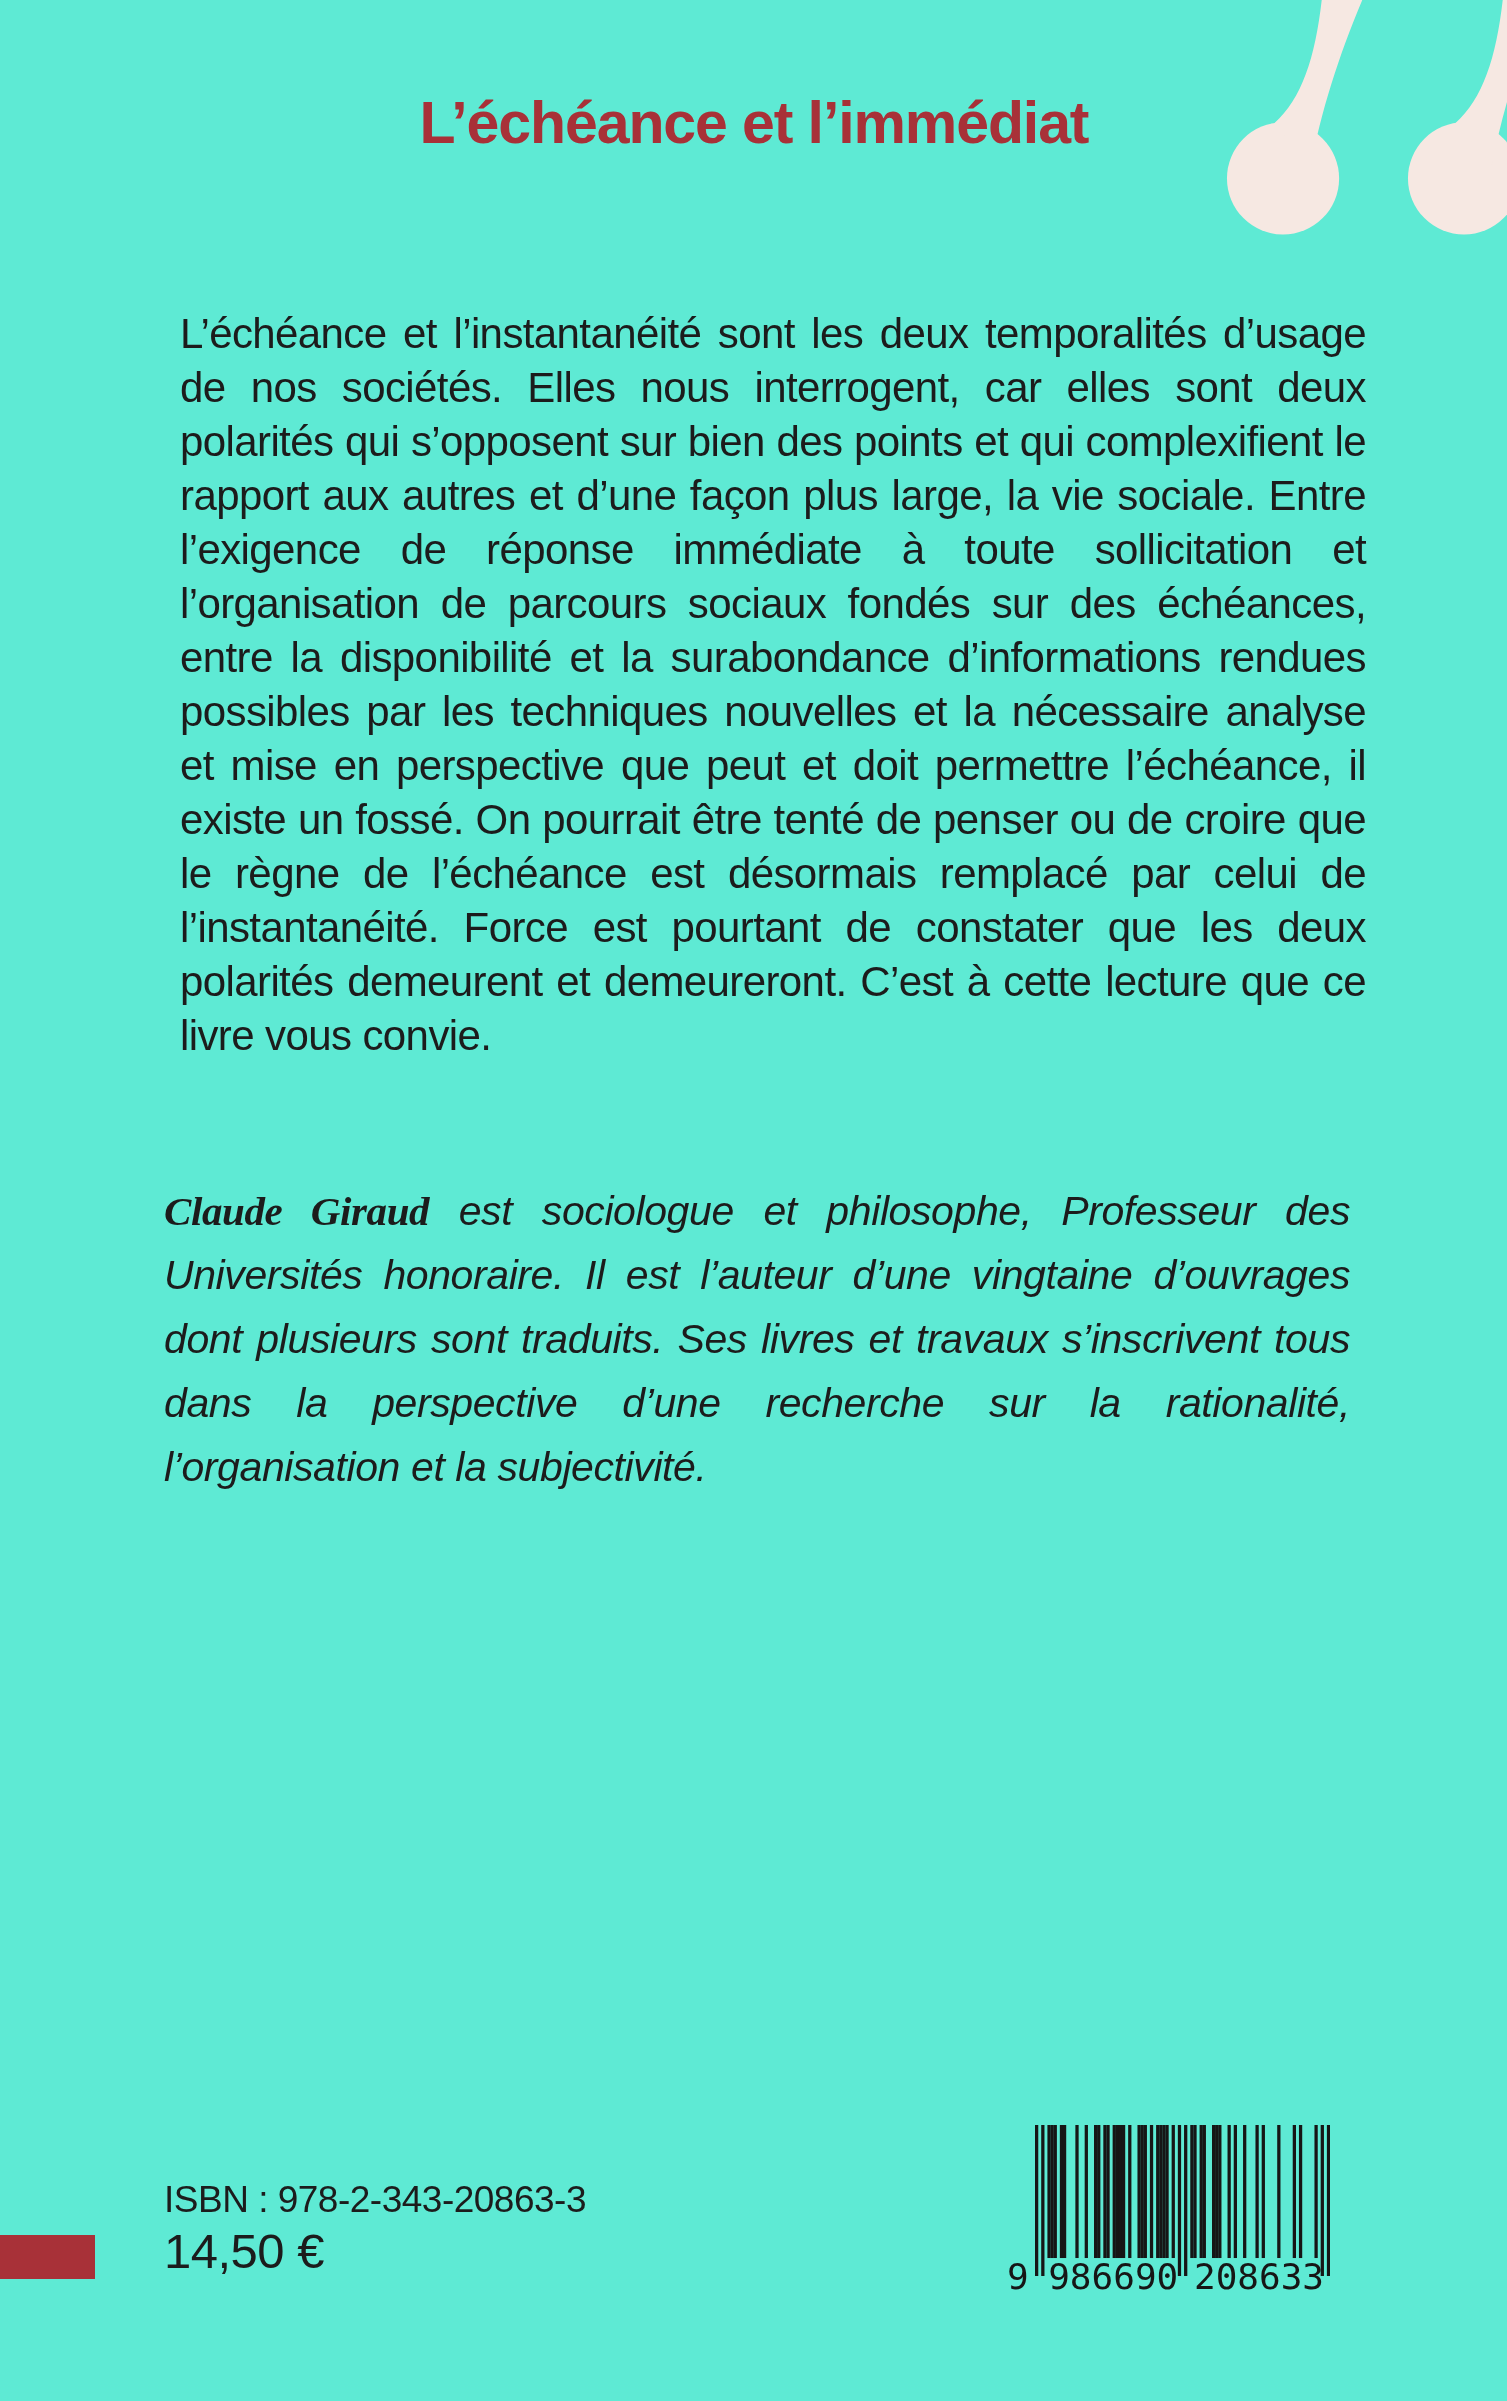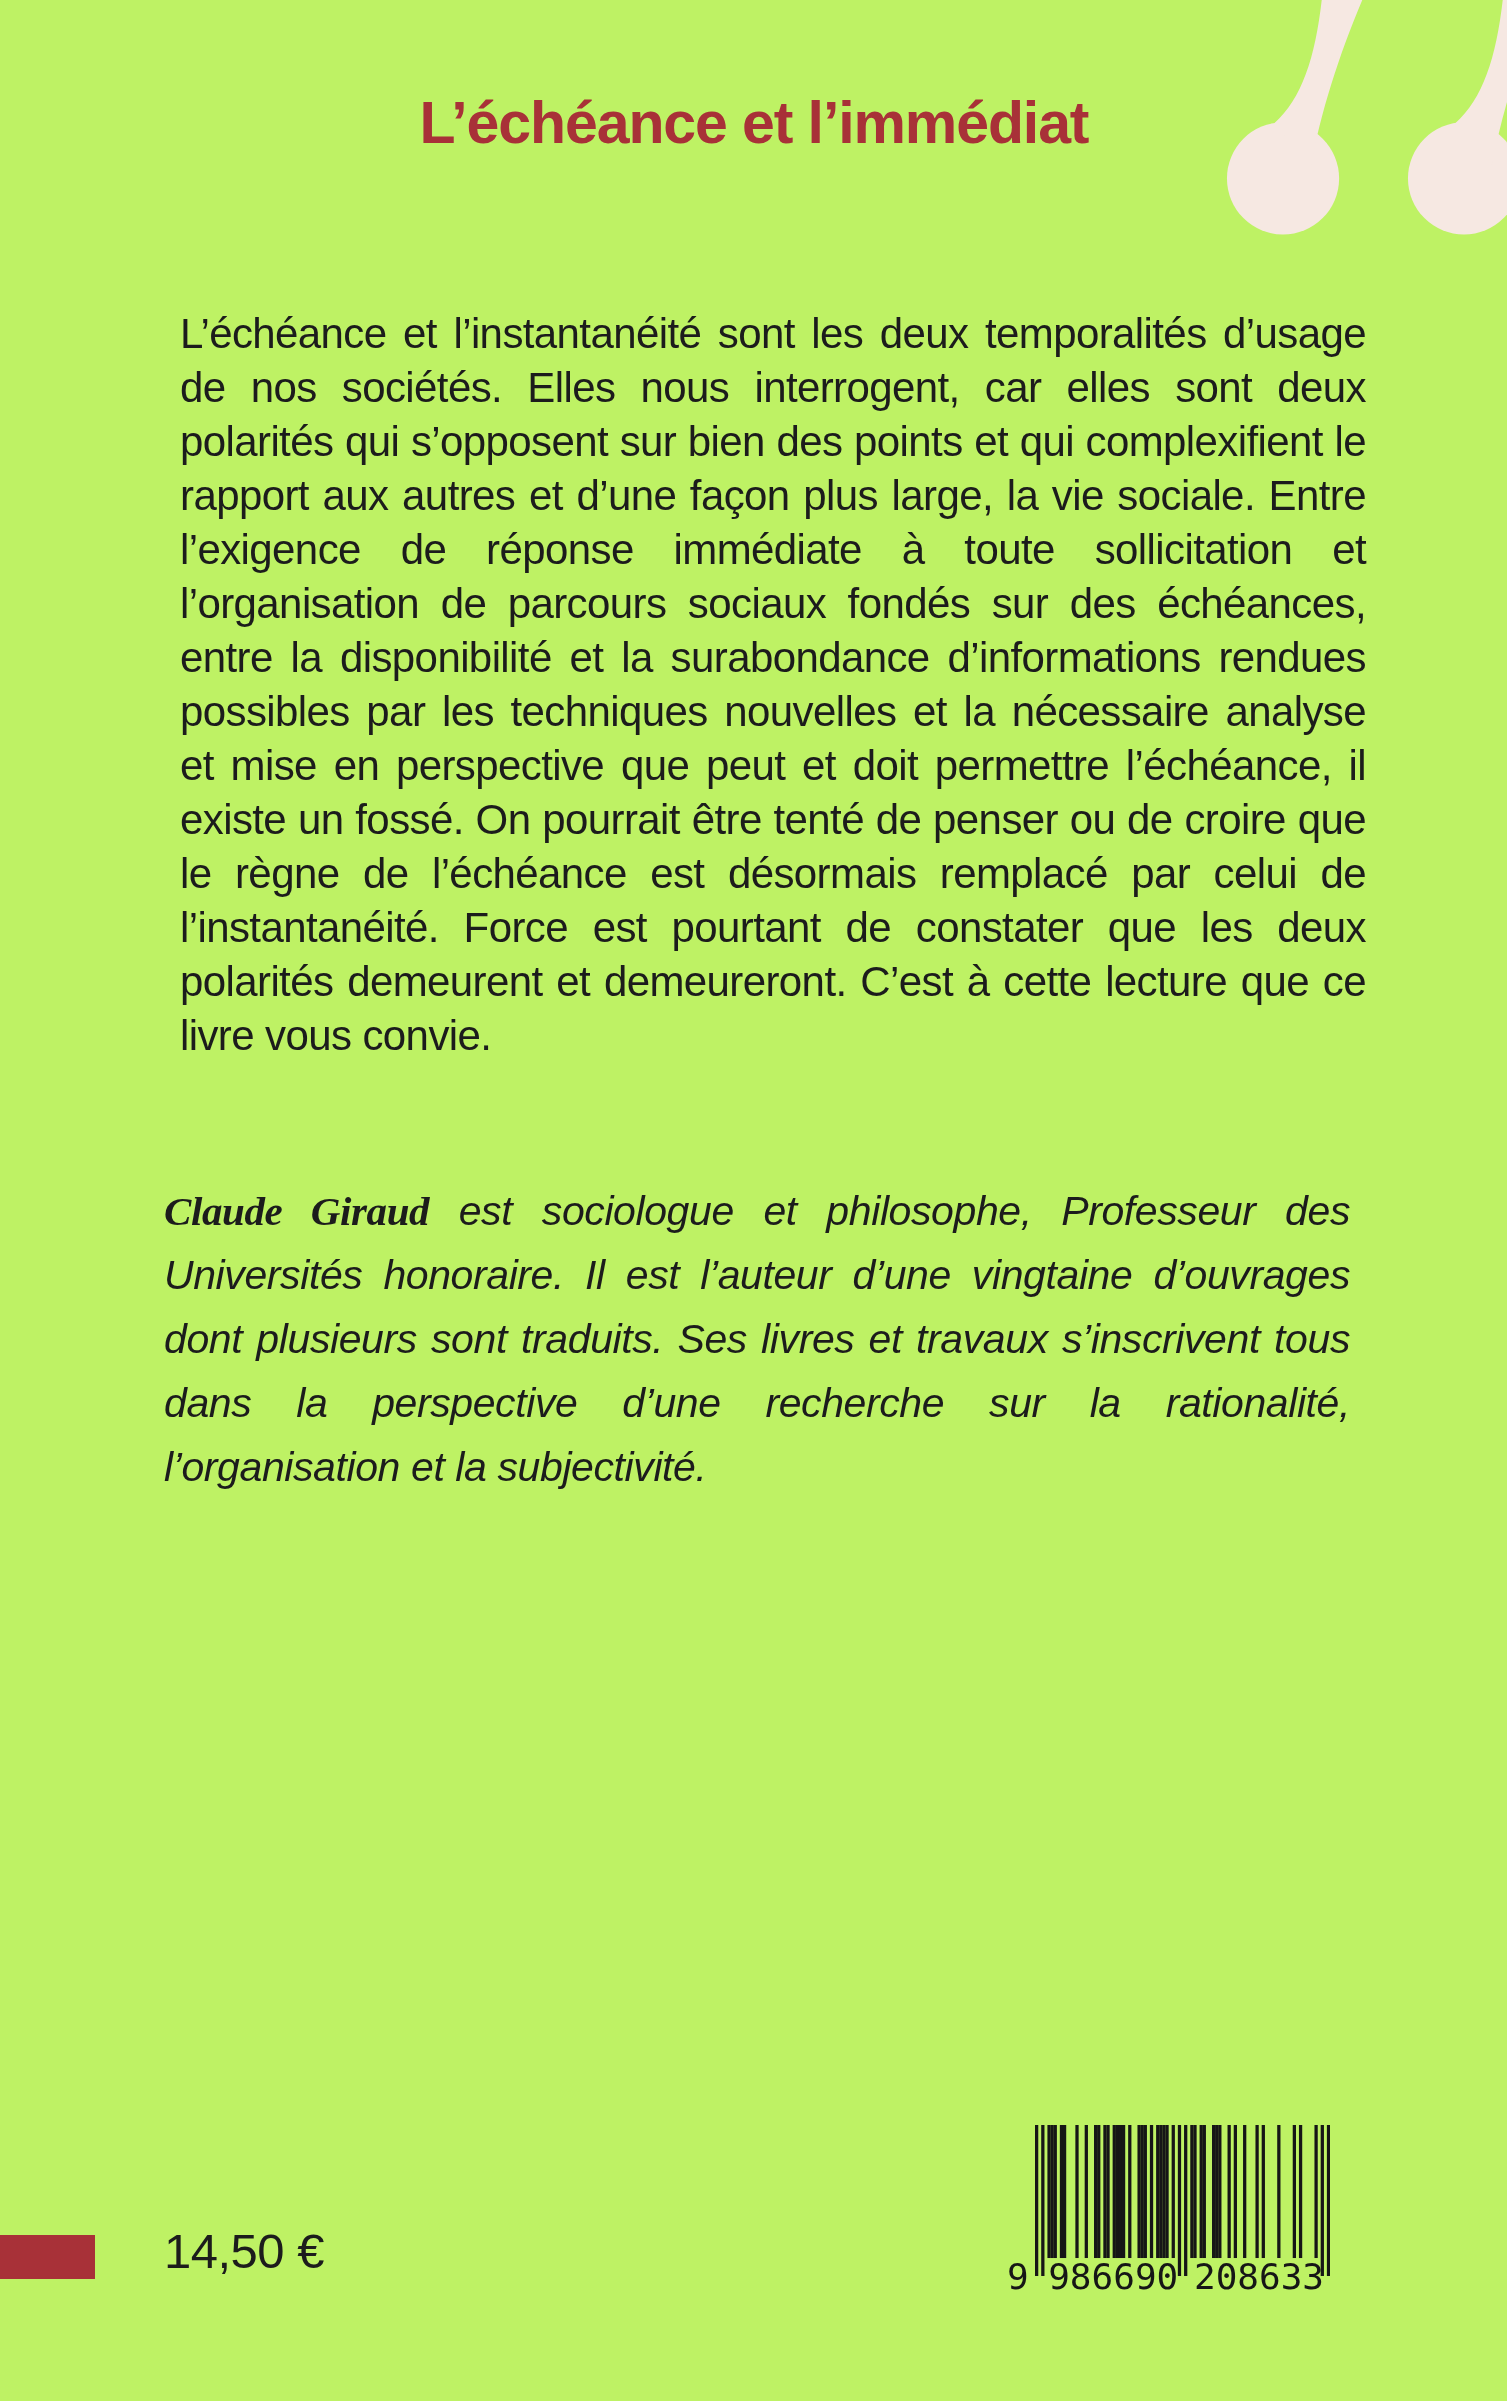--- a/index.html
+++ b/index.html
@@ -1,19 +1,19 @@
 <!DOCTYPE html>
 <html lang="fr" style="font-size:15px"><head>
 <meta charset="utf-8">
 <style>
   html,body { margin:0; padding:0; background:#e9e9e9; }
   .page {
     position:relative;
     width:1508px; height:2402px;
-    background:#bef264;
+    background:#5eead4;
     overflow:hidden;
     font-family:"Liberation Sans", sans-serif;
     color:#1c1c1c;
   }
 
   
   .quote-ornament {
     position:absolute;
     left:1216px; top:-38px;
     display:flex; gap:11.4px;
@@ -127,20 +127,21 @@
     </svg>
   </div>
 
   <h1 class="title">L’échéance et l’immédiat</h1>
 
   <p class="synopsis">L’échéance et l’instantanéité sont les deux temporalités d’usage de nos sociétés. Elles nous interrogent, car elles sont deux polarités qui s’opposent sur bien des points et qui complexifient le rapport aux autres et d’une façon plus large, la vie sociale. Entre l’exigence de réponse immédiate à toute sollicitation et l’organisation de parcours sociaux fondés sur des échéances, entre la disponibilité et la surabondance d’informations rendues possibles par les techniques nouvelles et la nécessaire analyse et mise en perspective que peut et doit permettre l’échéance, il existe un fossé. On pourrait être tenté de penser ou de croire que le règne de l’échéance est désormais remplacé par celui de l’instantanéité. Force est pourtant de constater que les deux polarités demeurent et demeureront. C’est à cette lecture que ce livre vous convie.</p>
 
   <p class="bio"><strong class="bio-name">Claude Giraud</strong><span> est sociologue et philosophe, Professeur des Universités honoraire. Il est l’auteur d’une vingtaine d’ouvrages dont plusieurs sont traduits. Ses livres et travaux s’inscrivent tous dans la perspective d’une recherche sur la rationalité, l’organisation et la subjectivité.</span></p>
 
 
+  <div class="isbn">ISBN : 978-2-343-20863-3</div>
   <div class="price">14,50 €</div>
   <div class="red-bar"></div>
 
   <div class="barcode">
     <svg class="bars" viewBox="0 0 95 168" preserveAspectRatio="none" aria-hidden="true">
         <rect x="0" y="0" width="1.05" height="168"></rect>
         <rect x="2" y="0" width="1.05" height="168"></rect>
         <rect x="4" y="0" width="1.05" height="148"></rect>
         <rect x="5" y="0" width="1.05" height="148"></rect>
         <rect x="6" y="0" width="1.05" height="148"></rect>

